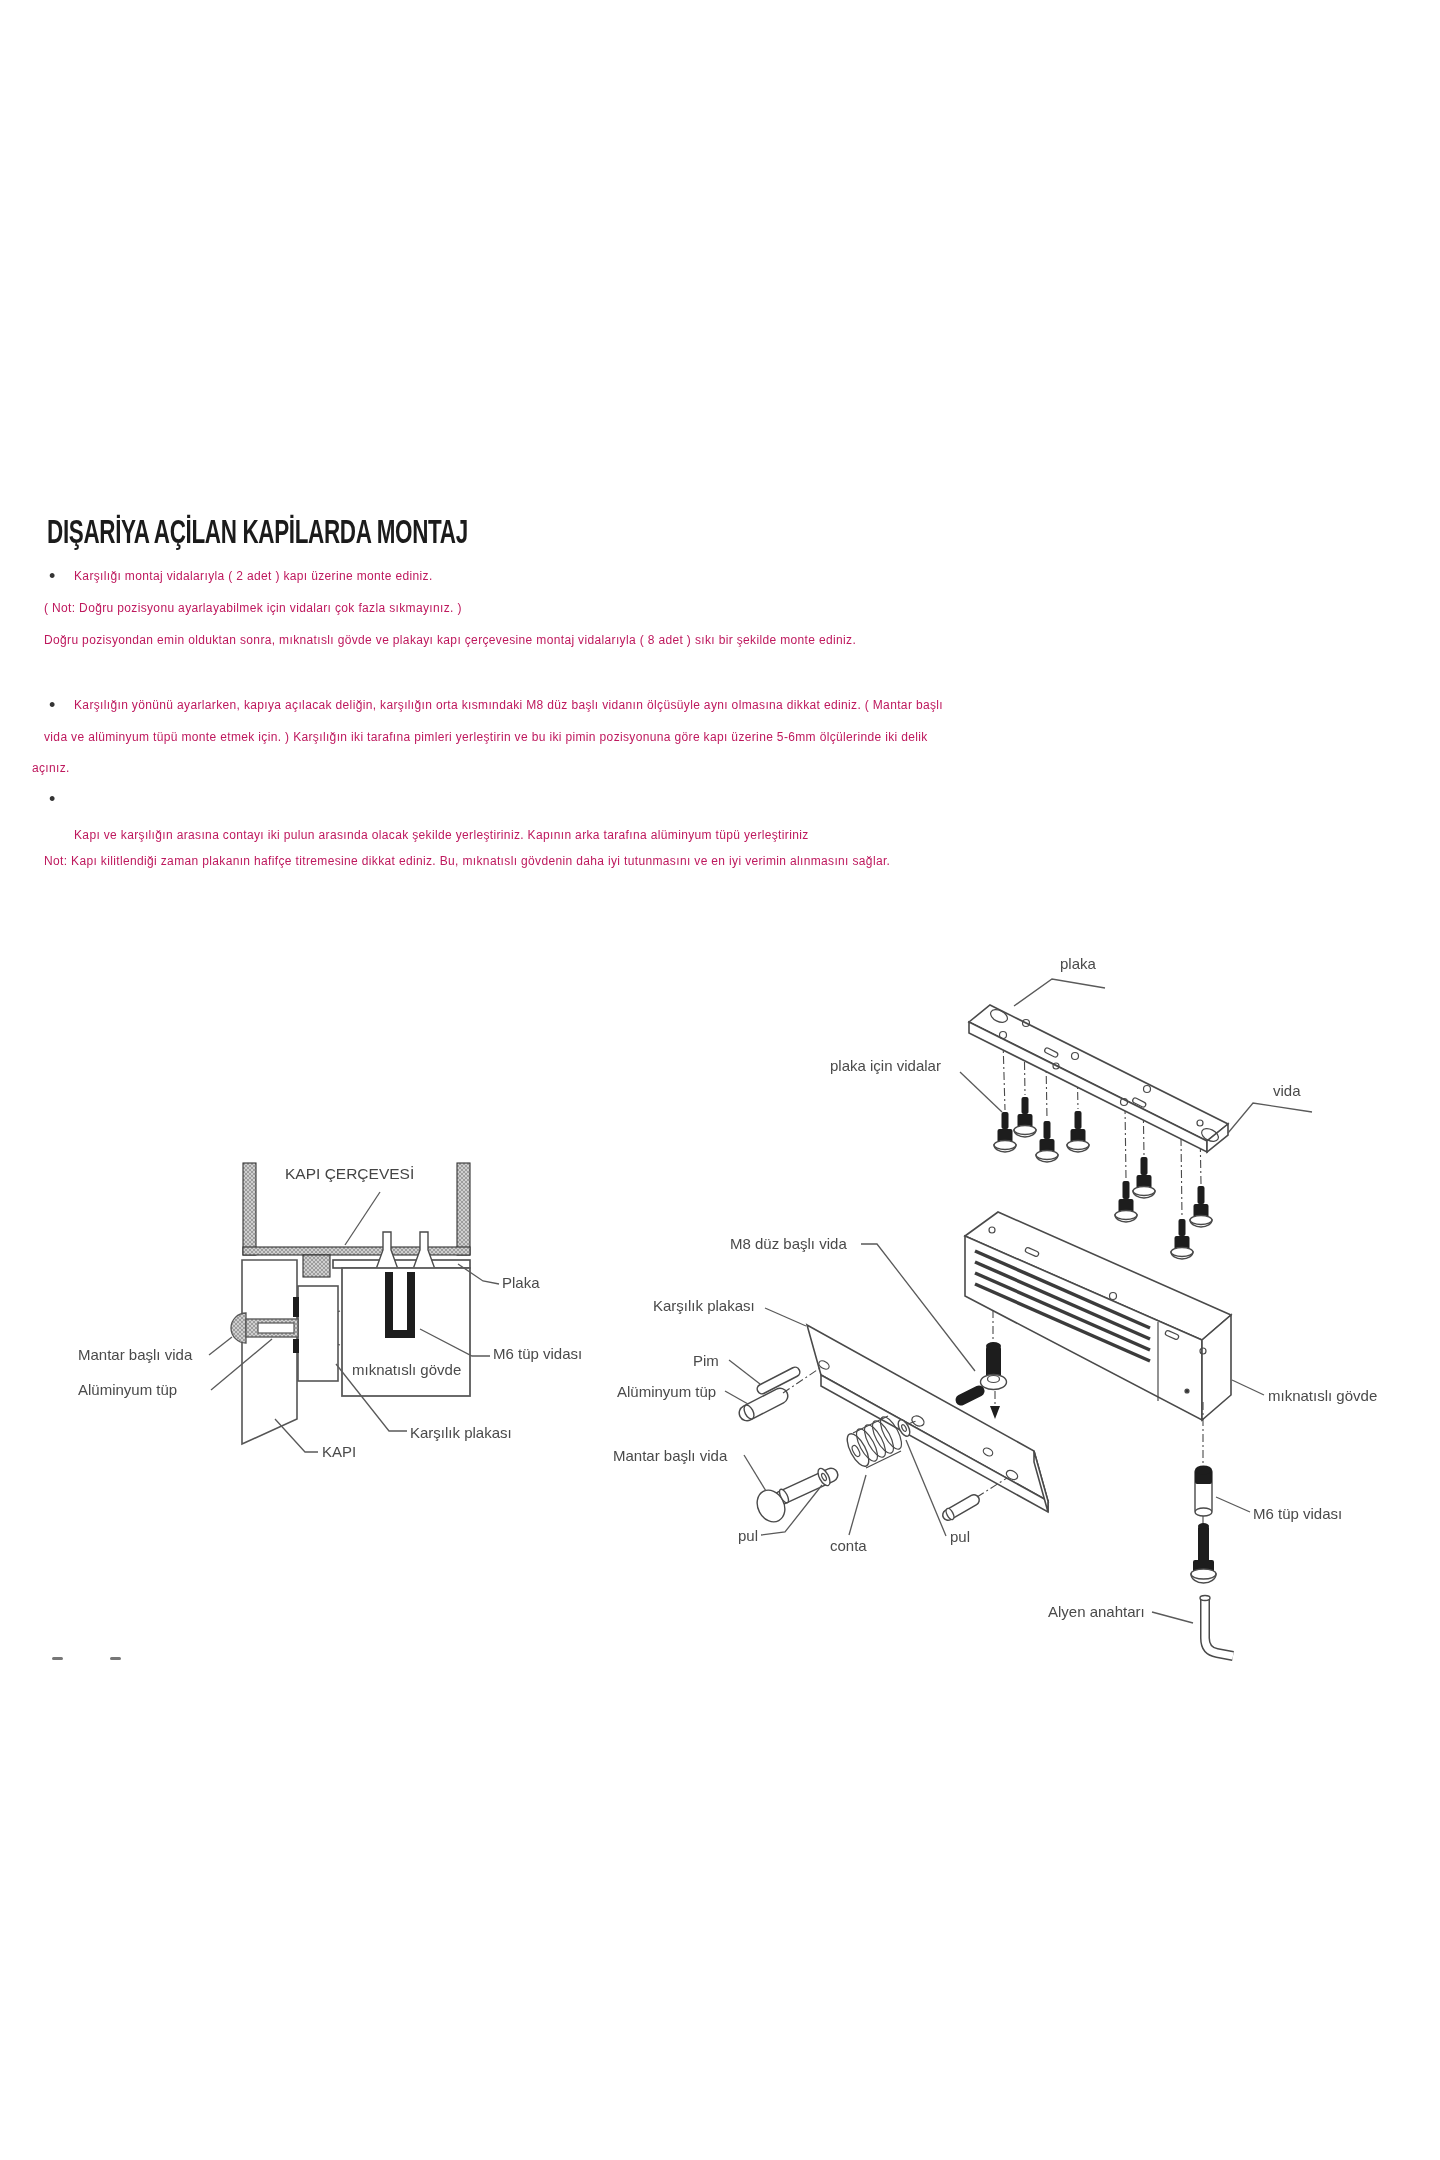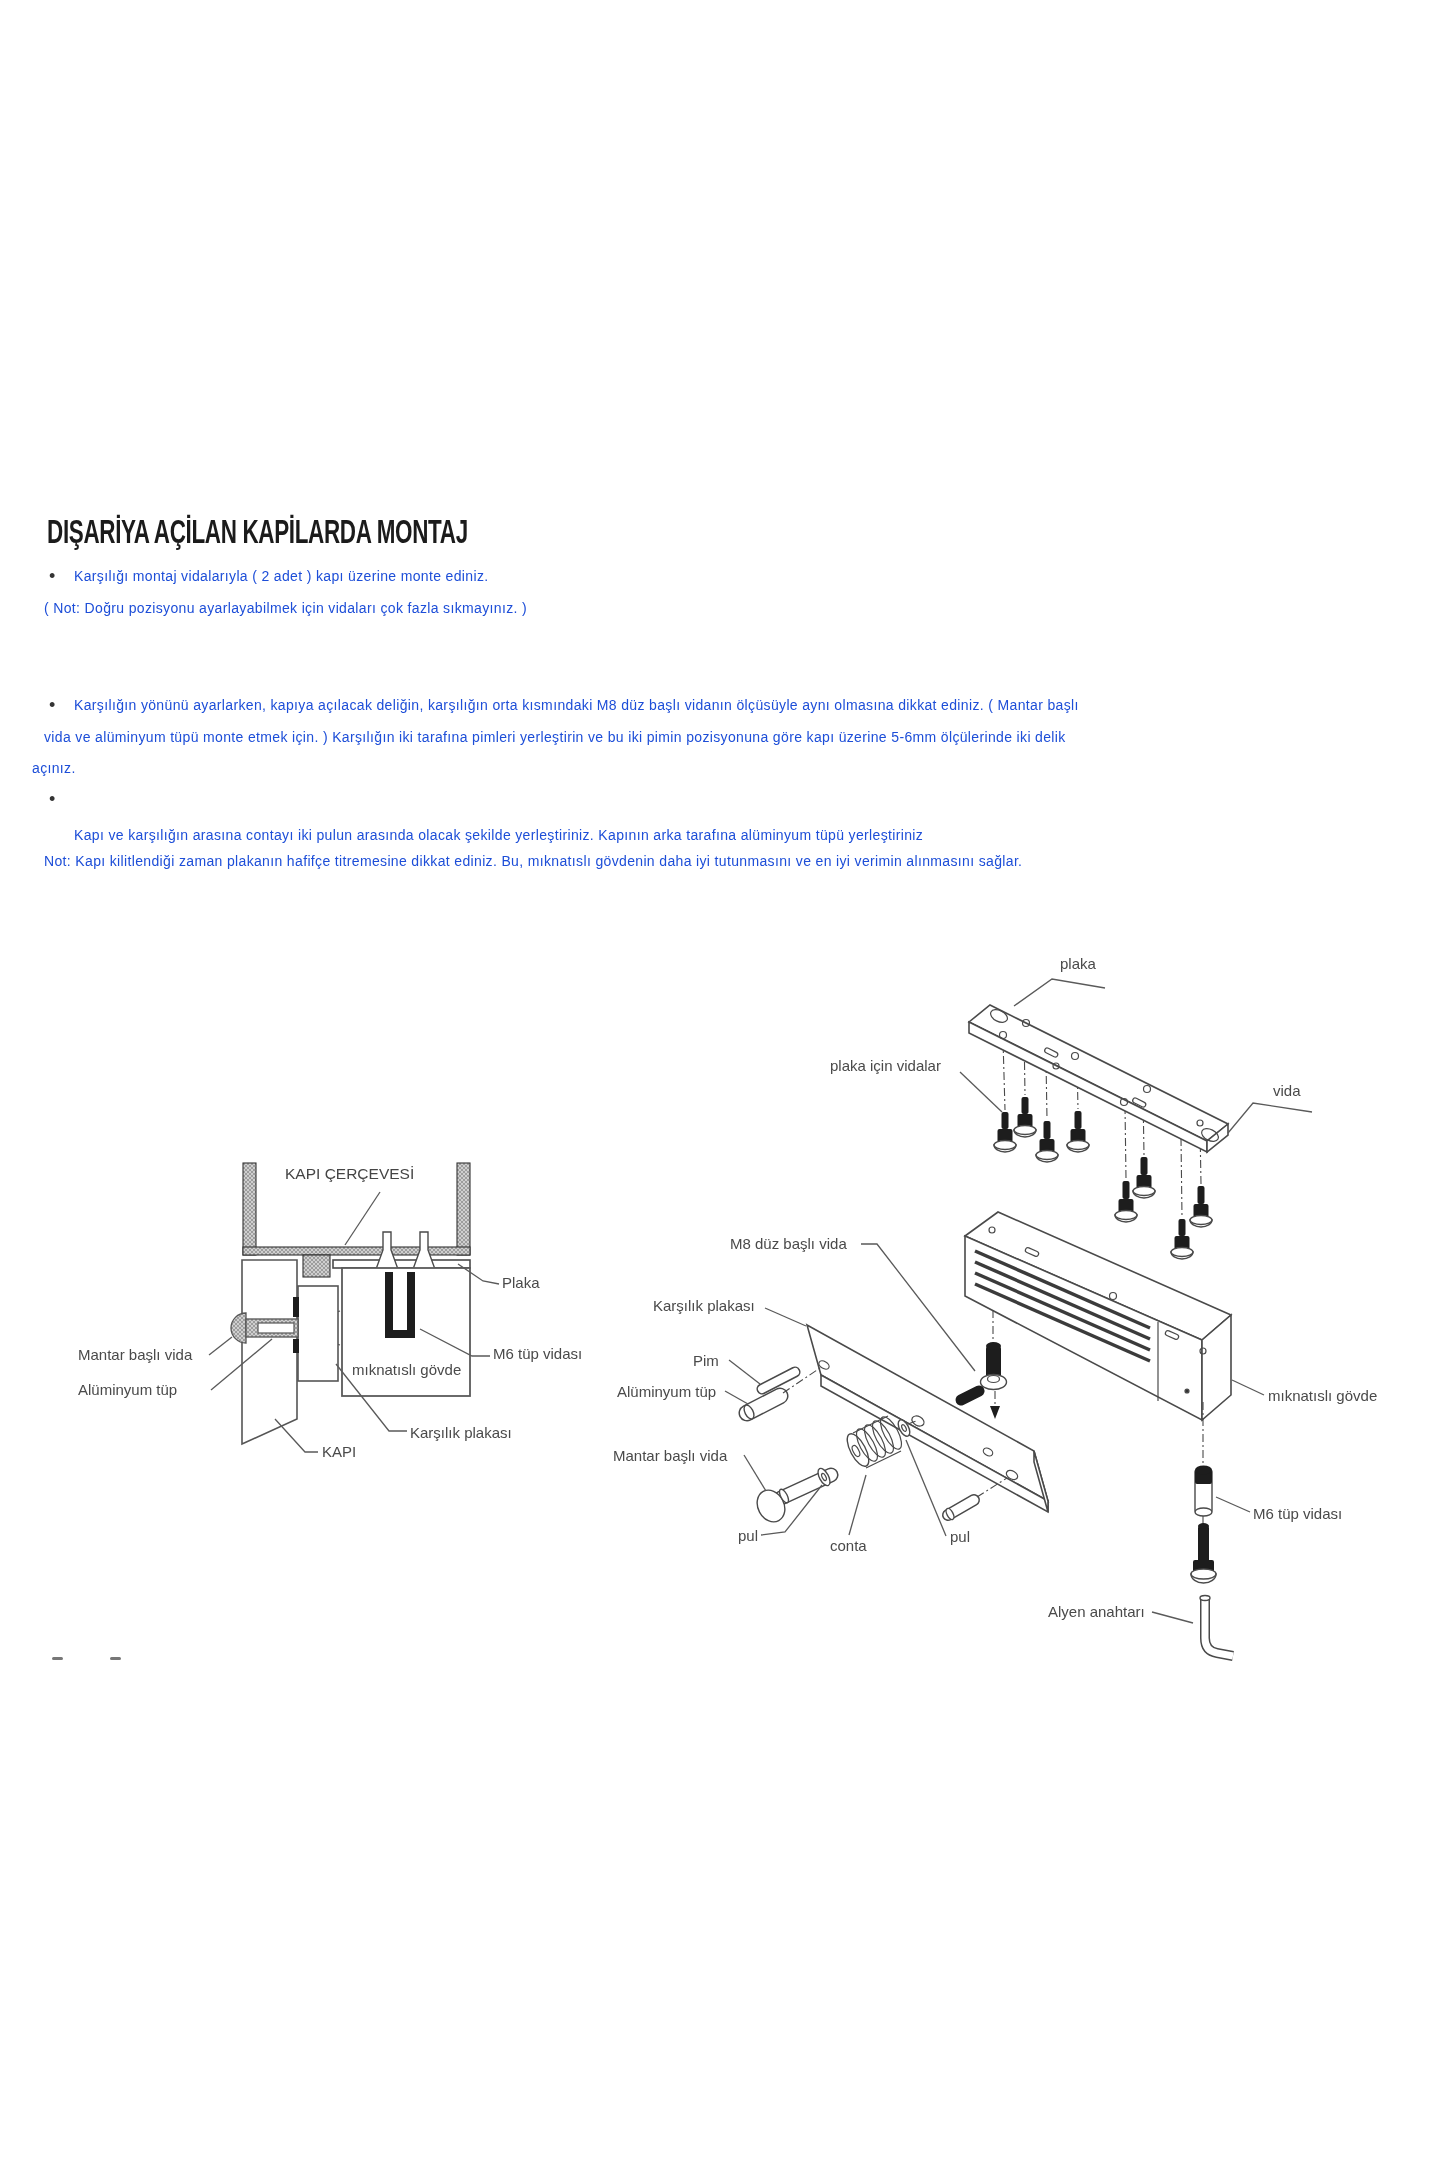--- a/index.html
+++ b/index.html
@@ -1,20 +1,20 @@
 <!DOCTYPE html>
 <html><head>
 <meta charset="utf-8">
 <style>
   html,body{margin:0;padding:0;background:#ffffff;}
   .page{position:relative;width:1440px;height:2144px;background:#ffffff;overflow:hidden;
         font-family:"Liberation Sans",sans-serif;}
   .title{position:absolute;left:47px;top:512px;font-size:34px;font-weight:700;color:#1b1b1b;
          white-space:nowrap;letter-spacing:-0.5px;transform:scaleX(0.66);transform-origin:left top;}
-  .bline{position:absolute;font-size:14px;letter-spacing:0.35px;color:#1d4ed8;white-space:nowrap;line-height:22px;}
+  .bline{position:absolute;font-size:12px;letter-spacing:0.35px;color:#be185d;white-space:nowrap;line-height:22px;}
   .bullet{position:absolute;font-size:18px;color:#343434;line-height:22px;}
   .stray{position:absolute;width:11px;height:3px;background:#777;border-radius:2px;}
   svg text{font-family:"Liberation Sans",sans-serif;font-size:15px;fill:#4a4a4a;}
   svg .lbl-big{font-size:15.5px;fill:#454545;}
   svg .ld{stroke:#5a5a5a;stroke-width:1.3;fill:none;}
   svg .edge{fill:#ffffff;stroke:#4a4a4a;stroke-width:1.6;}
   svg .thin{fill:none;stroke:#4a4a4a;stroke-width:1.2;}
   svg .dash{stroke:#4a4a4a;stroke-width:1.1;fill:none;stroke-dasharray:8 3 2 3;}
   svg .blk{fill:#1d1d1d;stroke:none;}
   svg .outl{fill:#ffffff;stroke:#4a4a4a;stroke-width:1.4;}
@@ -22,20 +22,21 @@
 </head>
 <body>
 
 <div class="page">
 
   <div class="title">DIŞARİYA AÇİLAN KAPİLARDA MONTAJ</div>
 
   <div class="bullet" style="left:49px;top:565px;">•</div>
   <div class="bline" style="left:74px;top:565px;">Karşılığı montaj vidalarıyla ( 2 adet ) kapı üzerine monte ediniz.</div>
   <div class="bline" style="left:44px;top:597px;">( Not: Doğru pozisyonu ayarlayabilmek için vidaları çok fazla sıkmayınız. )</div>
+  <div class="bline" style="left:44px;top:629px;">Doğru pozisyondan emin olduktan sonra, mıknatıslı gövde ve plakayı kapı çerçevesine montaj vidalarıyla ( 8 adet ) sıkı bir şekilde monte ediniz.</div>
 
   <div class="bullet" style="left:49px;top:694px;">•</div>
   <div class="bline" style="left:74px;top:694px;">Karşılığın yönünü ayarlarken, kapıya açılacak deliğin, karşılığın orta kısmındaki M8 düz başlı vidanın ölçüsüyle aynı olmasına dikkat ediniz. ( Mantar başlı</div>
   <div class="bline" style="left:44px;top:726px;text-align:right;">vida ve alüminyum tüpü monte etmek için. ) Karşılığın iki tarafına pimleri yerleştirin ve bu iki pimin pozisyonuna göre kapı üzerine 5-6mm ölçülerinde iki delik</div>
   <div class="bline" style="left:32px;top:757px;">açınız.</div>
 
   <div class="bullet" style="left:49px;top:788px;">•</div>
   <div class="bline" style="left:74px;top:824px;">Kapı ve karşılığın arasına contayı iki pulun arasında olacak şekilde yerleştiriniz. Kapının arka tarafına alüminyum tüpü yerleştiriniz</div>
   <div class="bline" style="left:44px;top:850px;">Not: Kapı kilitlendiği zaman plakanın hafifçe titremesine dikkat ediniz. Bu, mıknatıslı gövdenin daha iyi tutunmasını ve en iyi verimin alınmasını sağlar.</div>
 

